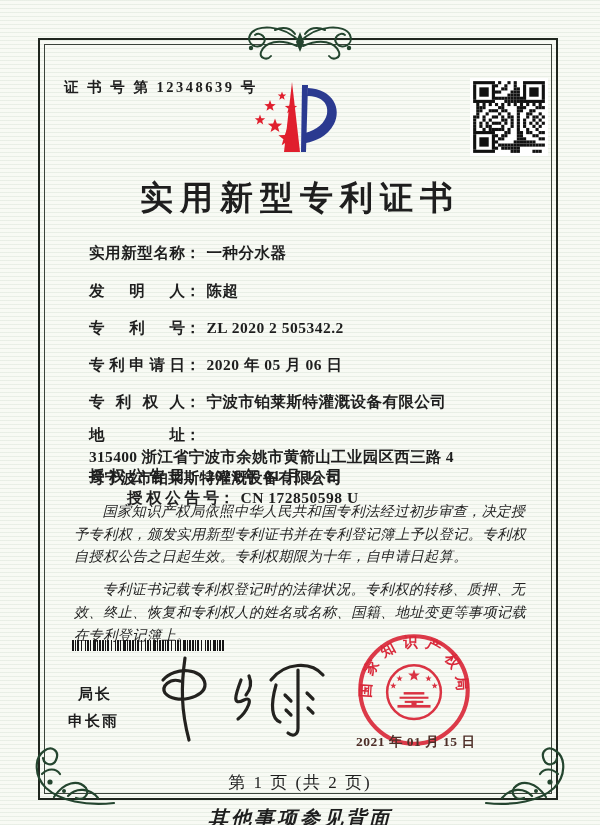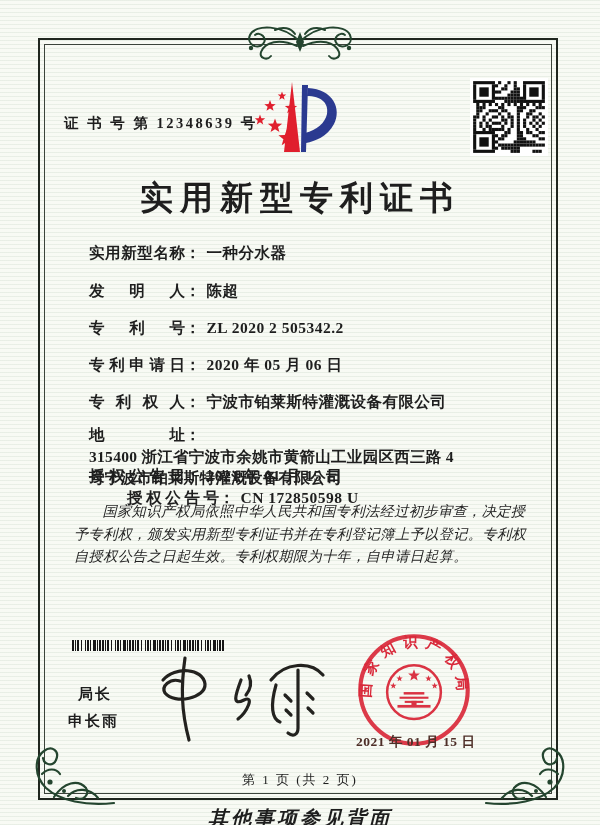--- a/index.html
+++ b/index.html
@@ -5,34 +5,34 @@
   html,body{margin:0;padding:0;background:#888;}
   .page{
     position:relative;width:600px;height:825px;margin:0 auto;overflow:hidden;
     background-color:#f8faf4;
     background-image:repeating-linear-gradient(0deg, rgba(128,162,132,.13) 0 1px, rgba(255,255,255,0) 1px 4px);
     font-family:"Liberation Serif", serif;color:#1e1e1e;
   }
   .border-outer{position:absolute;left:38px;top:38px;right:42px;bottom:25px;border:2.4px solid #20261f;}
   .border-inner{position:absolute;left:44px;top:44px;right:48px;bottom:31px;border:1px solid #3c443b;}
   .abs{position:absolute;}
-  .cert-no{left:64px;top:78px;font-size:14.5px;font-weight:700;letter-spacing:2.5px;margin-top:36px;}
+  .cert-no{left:64px;top:78px;font-size:14.5px;font-weight:700;letter-spacing:2.5px;}
   .title{left:0;right:0;top:176px;text-align:center;font-size:33px;font-weight:700;letter-spacing:7px;}
   .field-row{left:66px;width:475px;font-size:15.5px;font-weight:700;line-height:1.4;margin-left:23px;}
   .jlabel{display:inline-block;width:96px;text-align:justify;text-align-last:justify;}
   .fcolon{display:inline-block;margin-right:6px;}
   .fvalue{letter-spacing:.5px;}
   .fvalue.addr{display:inline-block;width:372px;vertical-align:top;letter-spacing:.3px;}
   .jlabel2{display:inline-block;width:92px;text-align:justify;text-align-last:justify;}
   .pair2{display:inline-block;margin-left:38px;}
   .body-text{left:64px;top:490px;width:474px;font-size:14.2px;font-style:italic;line-height:1.6;letter-spacing:.4px;color:#242424;}
   .body-text p{margin:10px;text-indent:2em;font-style:italic;}
   .sig-title{left:78px;top:685px;font-size:15px;font-weight:700;letter-spacing:2px;}
   .sig-name{left:68px;top:712px;font-size:15px;font-weight:700;letter-spacing:2px;}
-  .page-info{left:0;right:0;top:771px;text-align:center;font-size:13px;letter-spacing:2px;}
+  .page-info{left:0;right:0;top:771px;text-align:center;font-size:17px;letter-spacing:2px;}
   .back-note{left:0;right:0;top:805px;text-align:center;font-size:20px;font-weight:700;font-style:italic;letter-spacing:3px;}
   .seal-date{left:356px;top:733px;font-size:13.5px;font-weight:700;letter-spacing:.5px;color:#4e2f28;}
   svg{display:block;}
 </style>
 </head>
 <body>
 
 <div class="page">
 
   <div class="abs border-outer"></div>
@@ -317,20 +317,21 @@
   </div>
   <div class="abs field-row" style="top:424px">
     <span class="flabel"><span class="jlabel">地址</span><span class="fcolon">：</span></span><span class="fvalue addr">315400 浙江省宁波市余姚市黄箭山工业园区西三路 4 号宁波市铂莱斯特灌溉设备有限公司</span>
   </div>
   <div class="abs field-row" style="top:465px">
     <span><span class="flabel"><span class="jlabel">授权公告日</span><span class="fcolon">：</span></span><span class="fvalue">2021 年 01 月 15 日</span></span><span class="pair2"><span class="flabel"><span class="jlabel2">授权公告号</span><span class="fcolon">：</span></span><span class="fvalue">CN 172850598 U</span></span>
   </div>
 
   <div class="abs body-text">
     <p>国家知识产权局依照中华人民共和国专利法经过初步审查，决定授予专利权，颁发实用新型专利证书并在专利登记簿上予以登记。专利权自授权公告之日起生效。专利权期限为十年，自申请日起算。</p>
+    <p>专利证书记载专利权登记时的法律状况。专利权的转移、质押、无效、终止、恢复和专利权人的姓名或名称、国籍、地址变更等事项记载在专利登记簿上。</p>
   </div>
 
   <svg class="abs" style="left:72px;top:640px;" width="153" height="11" viewBox="0 0 153 11" id="barcode-svg">
       <rect x="0" y="0" width="2" height="11" fill="#161616"></rect>
       <rect x="3" y="0" width="1" height="11" fill="#161616"></rect>
       <rect x="5" y="0" width="2" height="11" fill="#161616"></rect>
       <rect x="9" y="0" width="1" height="11" fill="#161616"></rect>
       <rect x="13" y="0" width="1" height="11" fill="#161616"></rect>
       <rect x="15" y="0" width="2" height="11" fill="#161616"></rect>
       <rect x="18" y="0" width="1" height="11" fill="#161616"></rect>

